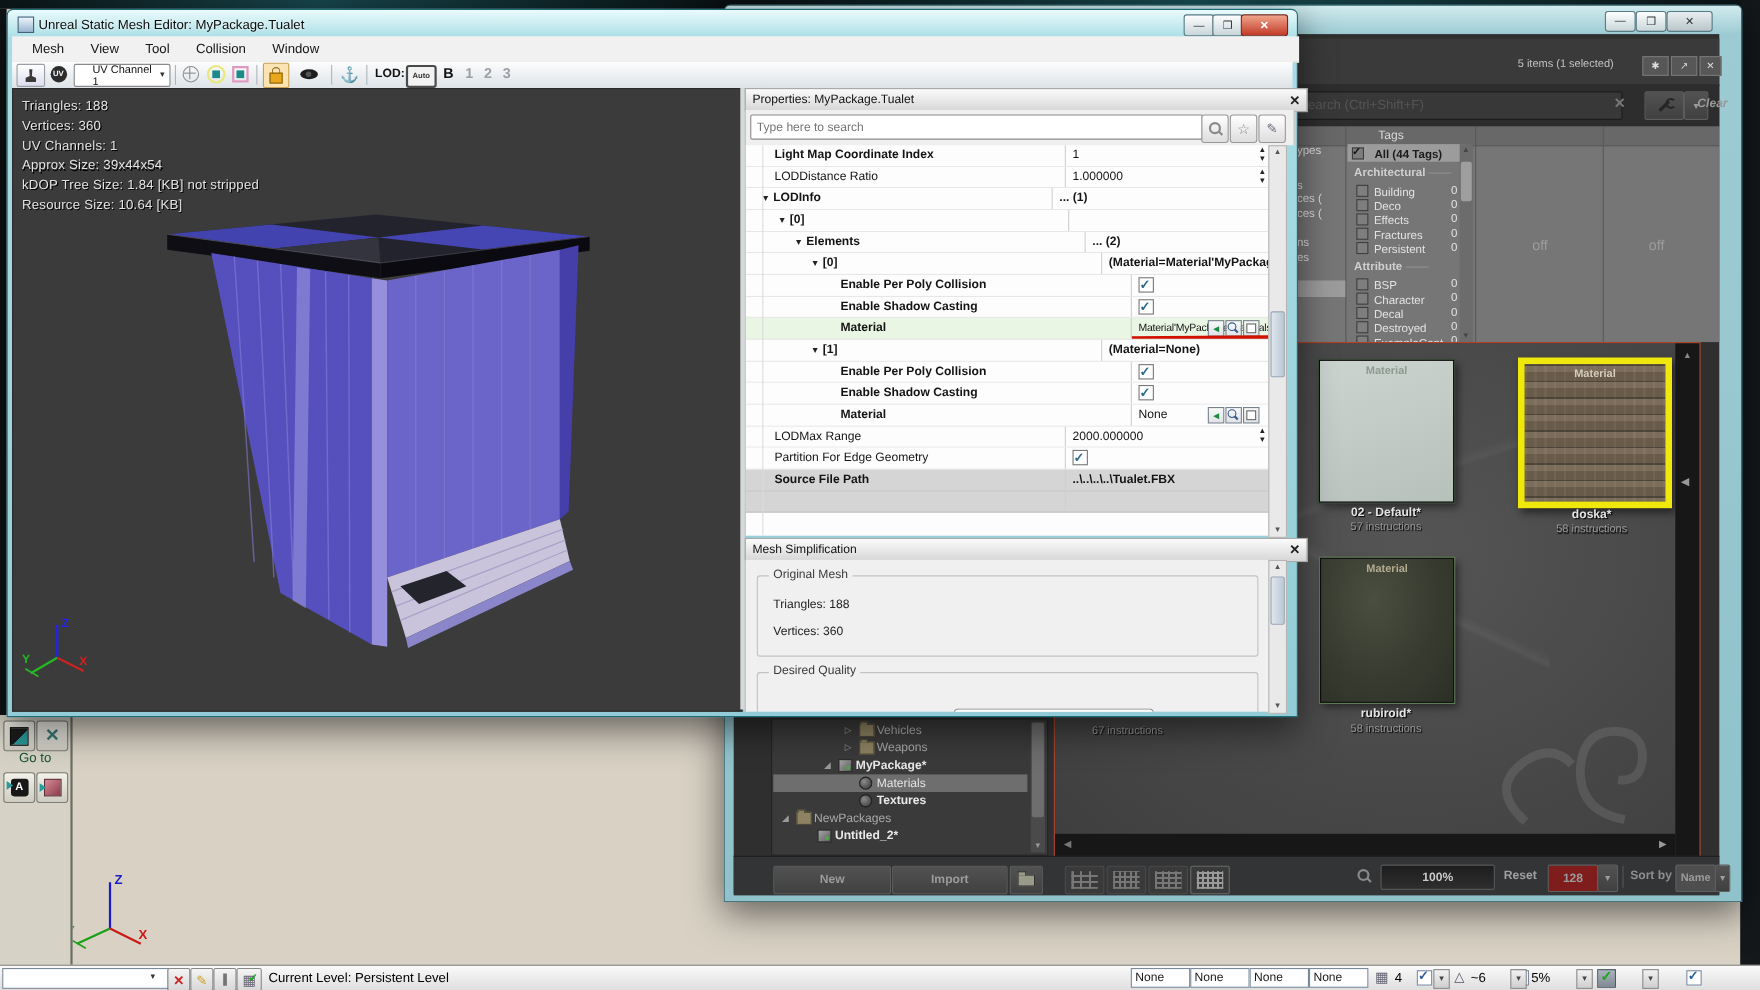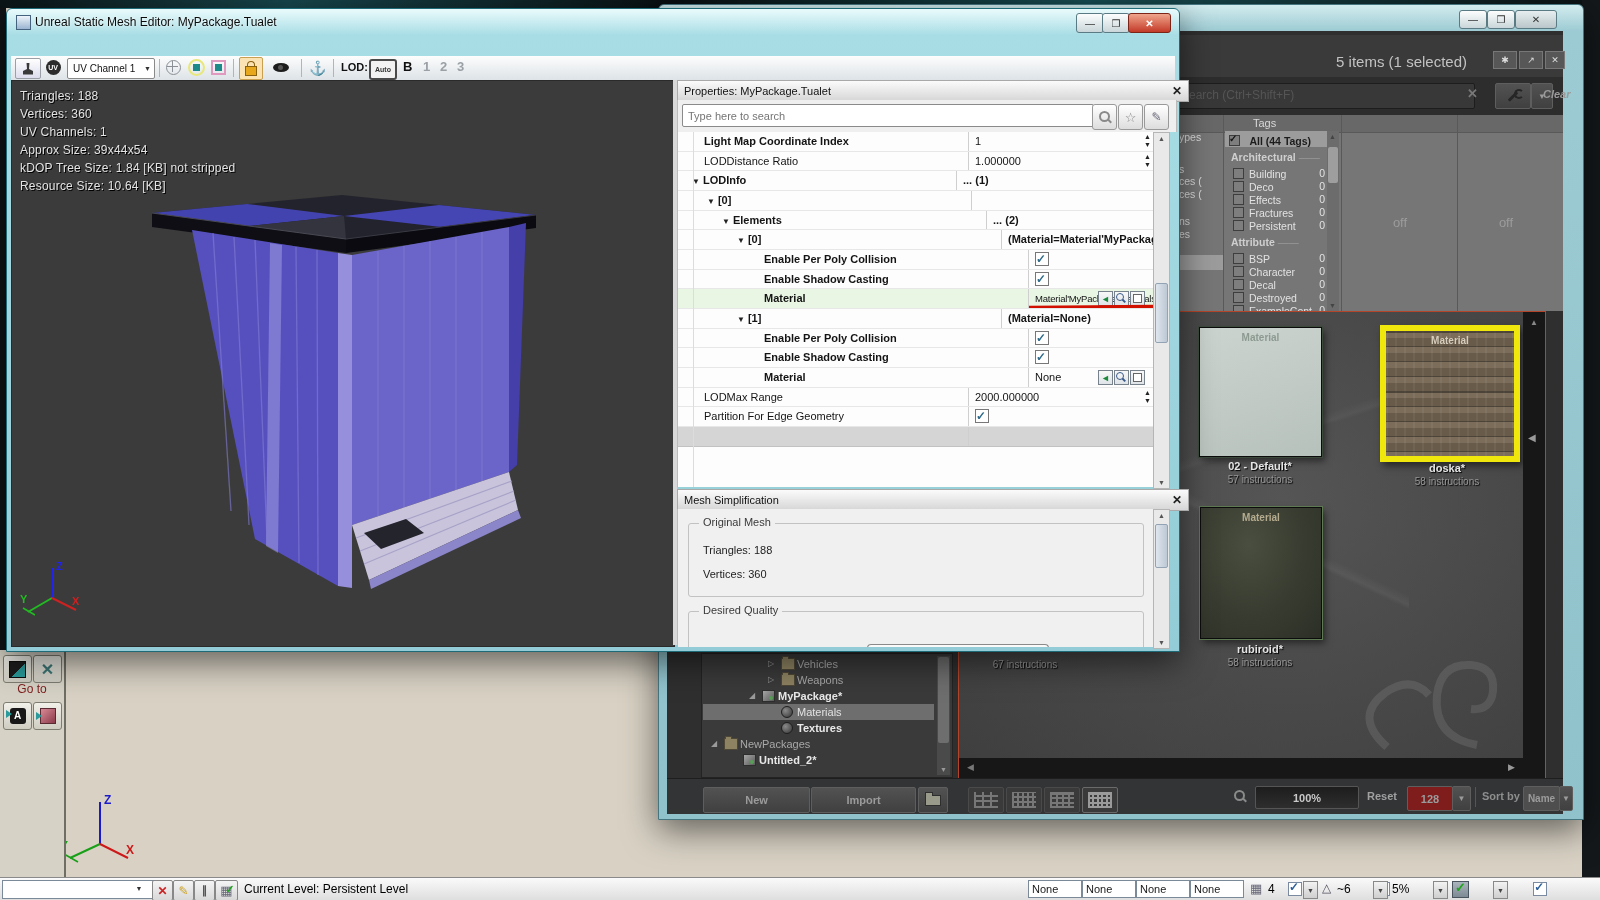--- a/index.html
+++ b/index.html
@@ -142,21 +142,21 @@
     <text x="68" y="66" fill="#cc1818" font-size="12" font-weight="bold">X</text>
   </svg>
 
   <div id="me-left-toolbar" class="abs" style="left:0;top:650px;width:64px;height:227px;">
     <div class="me-btn abs" style="left:3px;top:5px;width:27px;height:26px;">
       <span style="width:15px;height:15px;background:linear-gradient(135deg,#1c1c1c 55%,#2a9a9a 55%);border:1px solid #0c0c0c;"></span>
     </div>
     <div class="me-btn abs" style="left:33px;top:5px;width:27px;height:26px;">
       <span style="color:#3d7878;font-weight:bold;font-size:16px;">✕</span>
     </div>
-    <div class="abs" style="left:0;top:32px;width:64px;text-align:center;font-size:12px;color:#7f1d1d;">Go to</div>
+    <div class="abs" style="left:0;top:32px;width:64px;text-align:center;font-size:12px;color:#14532d;">Go to</div>
     <div class="me-btn abs" style="left:3px;top:52px;width:27px;height:26px;">
       <span style="position:relative;width:16px;height:16px;background:#181818;border-radius:3px;color:#fff;font-size:10px;font-weight:bold;text-align:center;line-height:16px;">A<i class="abs" style="left:-4px;top:2px;width:0;height:0;border-left:6px solid #2a9a9a;border-top:4px solid transparent;border-bottom:4px solid transparent;"></i></span>
     </div>
     <div class="me-btn abs" style="left:33px;top:52px;width:27px;height:26px;">
       <span style="position:relative;width:14px;height:14px;background:linear-gradient(135deg,#d98a96,#8a3a4a);border:1px solid #5a2a33;">
           <i class="abs" style="left:-5px;top:3px;width:0;height:0;border-left:6px solid #2a9a9a;border-top:4px solid transparent;border-bottom:4px solid transparent;"></i>
         </span>
     </div>
   </div>
 
@@ -207,21 +207,21 @@
   <div id="cb-window" class="win abs" style="left:658px;top:4px;width:924px;height:814px;">
     <span class="abs" style="left:14px;top:8px;width:11px;height:11px;background:#39606a;border-radius:2px;opacity:.55;"></span>
     <div class="win-title abs" style="left:32px;top:7px;opacity:.45;color:#173a40;">Content Browser</div>
     <div class="wbtn abs" style="left:800px;top:5px;width:26px;height:17px;">—</div>
     <div class="wbtn abs" style="left:828px;top:5px;width:26px;height:17px;">❒</div>
     <div class="wbtn abs" style="left:856px;top:5px;width:40px;height:17px;background:linear-gradient(180deg,#e8eef0,#b9c6c9);color:#333;">✕</div>
 
     <div class="cb-dark abs" style="left:8px;top:26px;width:896px;height:782px;"></div>
 
     <div class="cb-topbar abs" style="left:8px;top:30px;width:896px;height:42px;">
-      <div class="abs" style="right:96px;top:18px;font-size:15px;color:#c2c2c2;">5 items (1 selected)</div>
+      <div class="abs" style="right:96px;top:18px;font-size:10px;color:#c2c2c2;">5 items (1 selected)</div>
       <div class="cb-ic abs" style="left:826px;top:16px;width:22px;height:16px;">✱</div>
       <div class="cb-ic abs" style="left:852px;top:16px;width:22px;height:16px;">↗</div>
       <div class="cb-ic abs" style="left:878px;top:16px;width:18px;height:16px;">✕</div>
     </div>
 
     <div class="abs" style="left:8px;top:72px;width:896px;height:38px;background:#2d2d2d;">
       <div class="cb-search-field abs" style="left:28px;top:6px;width:778px;height:24px;"></div>
       <span class="cb-ph abs" style="left:516px;top:11px;">search  (Ctrl+Shift+F)</span>
       <span class="abs" style="left:800px;top:9px;color:#787878;font-size:13px;font-weight:bold;">✕</span>
       <div class="cb-btn-dark abs" style="left:828px;top:6px;width:34px;height:24px;">
@@ -404,30 +404,37 @@
     </div>
   </div>
 
   <div id="sme-window" class="win abs" style="left:6px;top:8px;width:1172px;height:642px;">
     <span class="abs" style="left:9px;top:6px;width:13px;height:13px;background:linear-gradient(180deg,#eef4fa,#9ab4d0);border:1px solid #44617e;"></span>
     <div class="win-title abs" style="left:28px;top:6px;">Unreal Static Mesh Editor: MyPackage.Tualet</div>
     <div class="wbtn abs" style="left:1069px;top:4px;width:26px;height:18px;">—</div>
     <div class="wbtn abs" style="left:1095px;top:4px;width:26px;height:18px;">❒</div>
     <div class="wbtn close abs" style="left:1121px;top:4px;width:41px;height:18px;">✕</div>
 
+    <div id="sme-menubar" class="abs" style="left:4px;top:24px;width:1164px;height:23px;">
+        <span class="menu-item">Mesh</span>
+        <span class="menu-item">View</span>
+        <span class="menu-item">Tool</span>
+        <span class="menu-item">Collision</span>
+        <span class="menu-item">Window</span>
+      </div>
 
     <div id="sme-toolbar" class="abs" style="left:4px;top:47px;width:1164px;height:24px;">
       <div class="tb-btn" style="left:4px;width:24px;border:1px solid #9aa0a6;border-radius:2px;background:linear-gradient(180deg,#fff,#dde);">
         <span style="width:10px;height:12px;background:#3a3a3a;clip-path:polygon(35% 0,65% 0,60% 55%,100% 70%,100% 100%,0 100%,0 70%,40% 55%);"></span>
       </div>
       <div class="tb-btn" style="left:32px;width:20px;">
         <span style="width:15px;height:15px;background:#2c2c2c;border-radius:50%;color:#fff;font-size:7px;font-weight:bold;text-align:center;line-height:15px;">UV</span>
       </div>
       <div class="tb-btn" style="left:56px;width:86px;height:19px;background:#fff;border:1px solid #8a8a8a;border-radius:2px;justify-content:flex-start;">
-        <span style="font-size:10px;color:#111;padding-left:5px;">UV Channel 1</span>
+        <span style="font-size:10px;color:#111;padding-left:16px;">UV Channel 1</span>
         <span style="margin-left:auto;font-size:7px;color:#333;padding-right:3px;">▼</span>
       </div>
       <span class="tb-sep" style="left:148px;"></span>
       <div class="tb-btn" style="left:152px;width:20px;">
         <span style="width:13px;height:13px;border:1.5px solid #8a9096;border-radius:50%;position:relative;">
             <i class="abs" style="left:0;top:5px;width:11px;height:1px;background:#8a9096;"></i>
             <i class="abs" style="left:5px;top:0;width:1px;height:11px;background:#8a9096;"></i>
           </span>
       </div>
       <div class="tb-btn" style="left:176px;width:18px;">
@@ -621,20 +628,24 @@
           <div class="pval"><span>2000.000000</span><span class="spin">
               <span>▲</span>
               <span>▼</span>
             </span></div>
         </div>
         <div class="prow">
           <div class="pname" style="padding-left: 26px;"><span>Partition For Edge Geometry</span></div>
           <div class="pval"><span class="pcbx on"></span></div>
         </div>
         <div class="prow gray">
+          <div class="pname" style="padding-left: 26px;"><span style="font-weight: bold;">Source File Path</span></div>
+          <div class="pval"><span style="font-weight: bold;">..\..\..\..\Tualet.FBX</span></div>
+        </div>
+        <div class="prow gray">
           <div class="pname" style="padding-left: 26px;"></div>
           <div class="pval"></div>
         </div>
       </div>
     <div class="vscroll abs" style="left:1146px;top:123px;width:15px;height:355px;">
       <span class="vs-arrow" style="top:2px;">▲</span>
       <span class="vs-thumb" style="top:150px;height:58px;"></span>
       <span class="vs-arrow" style="bottom:2px;">▼</span>
     </div>
 

